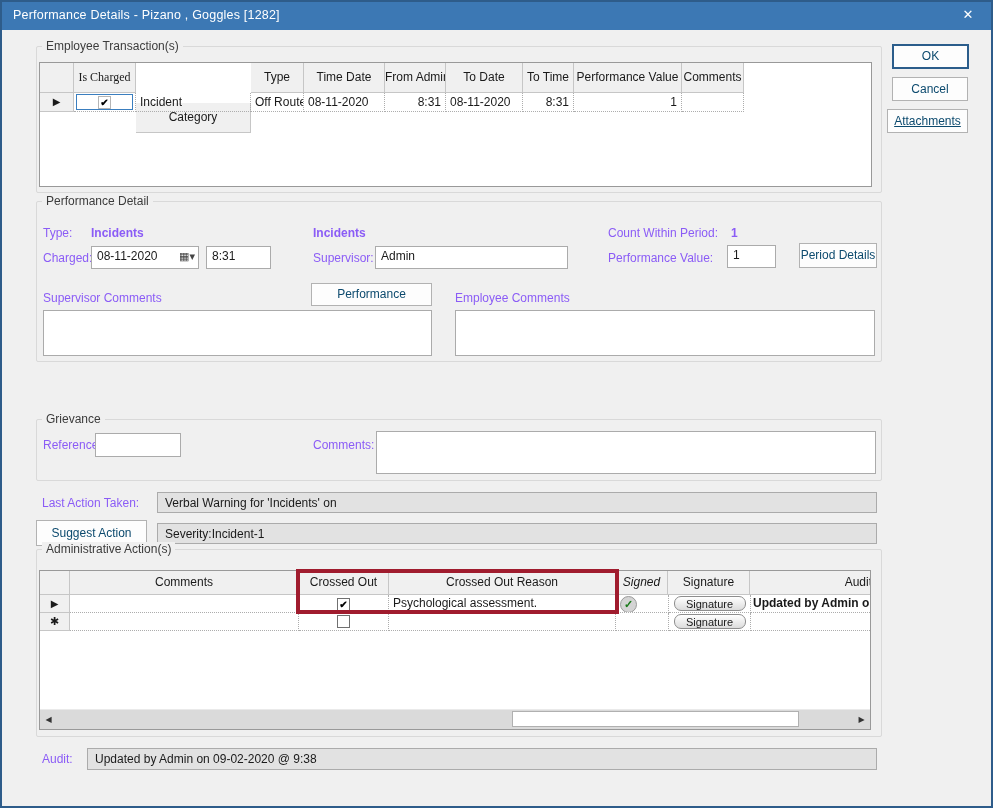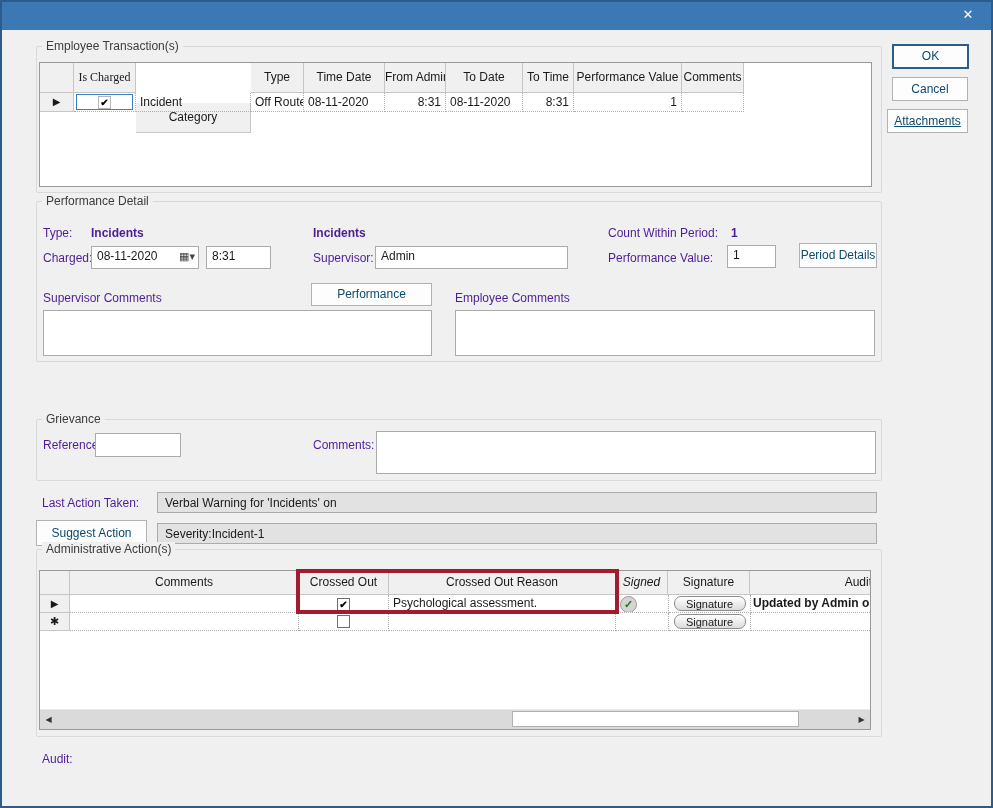--- a/index.html
+++ b/index.html
@@ -10,21 +10,21 @@
     overflow:hidden;
   }
   .titlebar { position:absolute; top:-2px; left:-2px; width:993px; height:30px; background:#3c78b4; }
   .title { position:absolute; left:13px; top:8px; color:#ffffff; font-size:12.5px; letter-spacing:0.2px; }
   .close-btn { position:absolute; right:10px; top:4px; width:30px; height:22px; color:#fff;
     text-align:center; line-height:22px; font-size:13px; cursor:default; }
 
   .grp { position:absolute; border:1px solid #d9d9d9; border-radius:2px; box-sizing:border-box; background:#f0f0f0; }
   .grp-label { position:absolute; top:-8px; left:5px; background:#f0f0f0; padding:0 4px; color:#3c3c3c; white-space:nowrap; }
 
-  .lbl { position:absolute; white-space:nowrap; color:#4c1d95; }
+  .lbl { position:absolute; white-space:nowrap; color:#8b5cf6; }
   .bold { font-weight:bold; }
 
   .tb { position:absolute; box-sizing:border-box; background:#fff; border:1px solid #ababab;
         font-family:"Liberation Sans", sans-serif; font-size:12px; color:#1a1a1a; padding:2px 5px; }
   textarea.tb { resize:none; }
   .ro { position:absolute; box-sizing:border-box; background:#e2e2e2; border:1px solid #ababab;
         padding:2px 7px; line-height:16px; white-space:nowrap; overflow:hidden; }
 
   .btn { position:absolute; box-sizing:border-box; background:#fdfdfd; border:1px solid #b2b2b2;
          text-align:center; color:#0c4a6e; font-size:12px; cursor:default; }
@@ -61,20 +61,21 @@
   .sb-btn { position:absolute; top:0; width:17px; height:19px; background:#dadada; color:#333;
             font-size:8px; text-align:center; line-height:19px; }
   .sb-thumb { position:absolute; top:1px; height:16px; background:#ffffff; border:1px solid #b0b0b0; box-sizing:border-box; }
 </style>
 </head>
 <body>
 
 <div class="dialog">
 
   <div class="titlebar">
+    <span class="title">Performance Details - Pizano , Goggles [1282]</span>
     <span class="close-btn">✕</span>
   </div>
 
   <div class="grp" style="left:34px; top:44px; width:846px; height:147px;">
     <span class="grp-label">Employee Transaction(s)</span>
     <div class="grid" style="left:2px; top:15px; width:833px; height:125px;">
 
       <div class="g-head">
         <div class="g-hcell" style="width:34px; height:30px;"></div>
         <div class="g-hcell" style="width:62px; height:30px; line-height:28px;font-family:Liberation Serif, serif;">Is Charged</div>
@@ -206,14 +207,15 @@
         <div class="sb-btn" style="left:0;">◀</div>
         <div class="sb-thumb" style="left:472px; width:287px;"></div>
         <div class="sb-btn" style="right:0;">▶</div>
       </div>
     </div>
 
     <div class="hl-red" style="left:259px; top:19px; width:323px; height:45px;"></div>
   </div>
 
   <div class="lbl" style="left:40px; top:750px;">Audit:</div>
+  <div class="ro" style="left:85px; top:746px; width:790px; height:22px; line-height:17px;">Updated by Admin on 09-02-2020 @  9:38</div>
 
 </div>
 
 </body></html>

